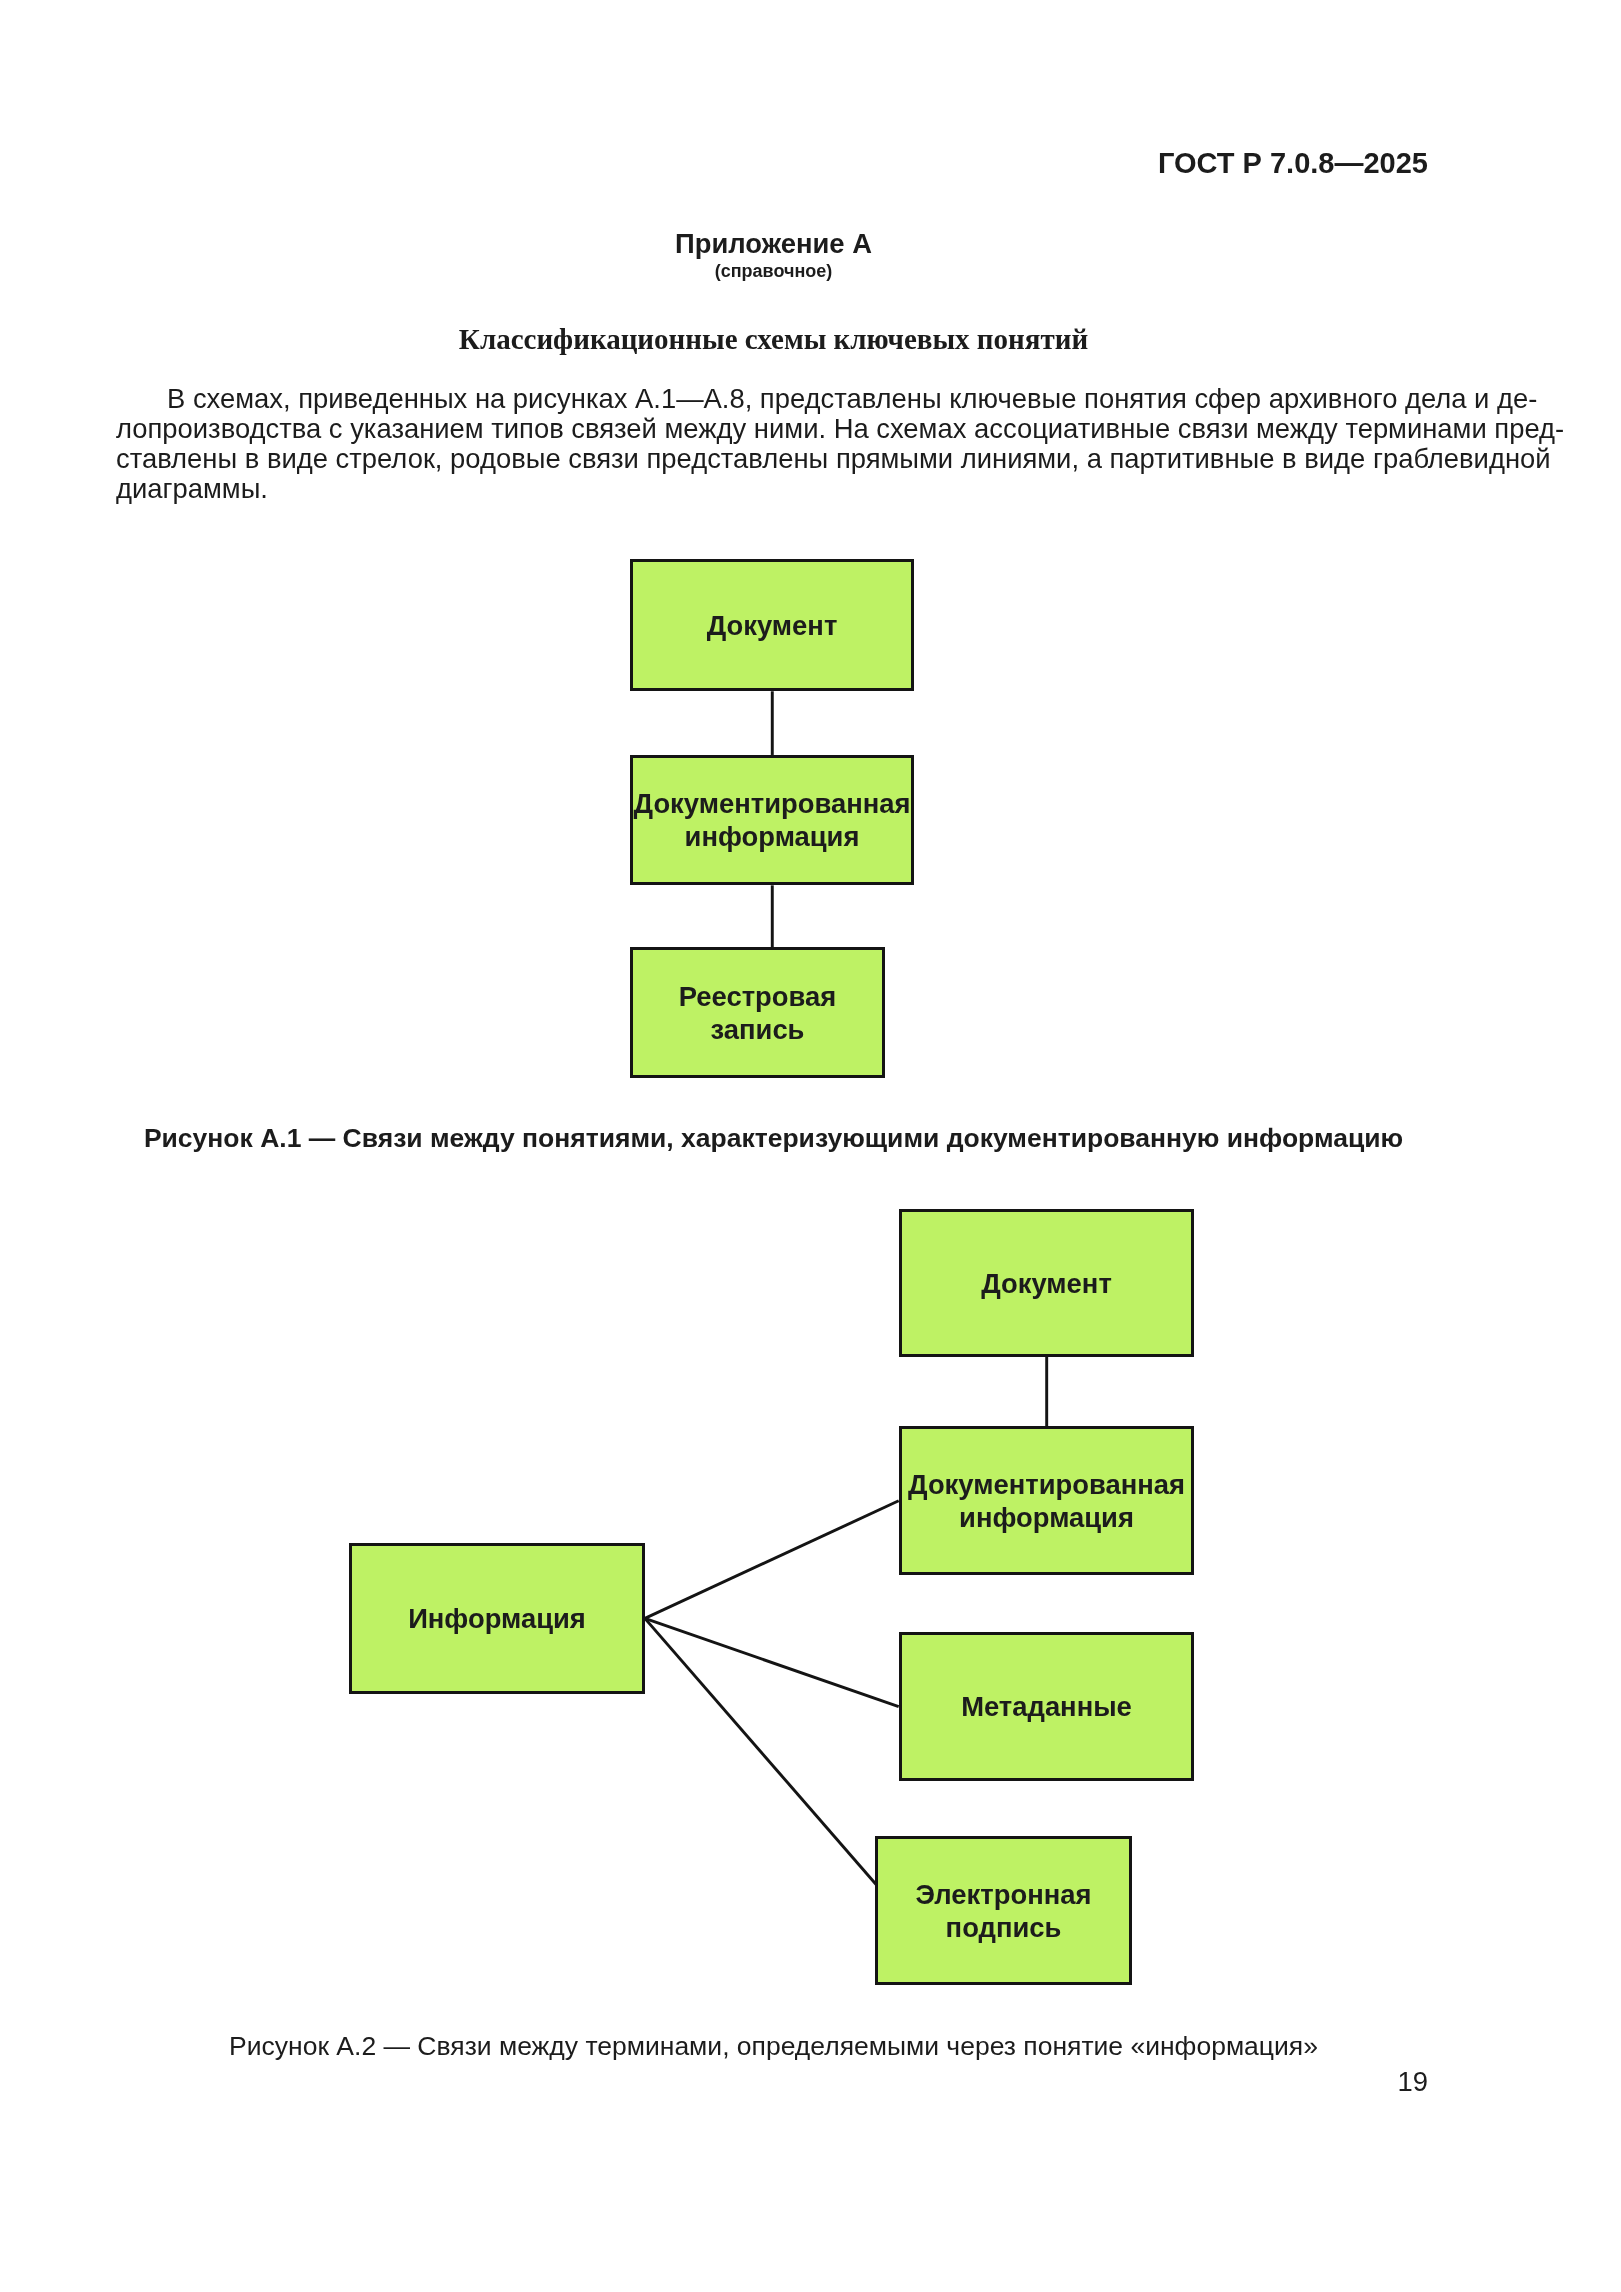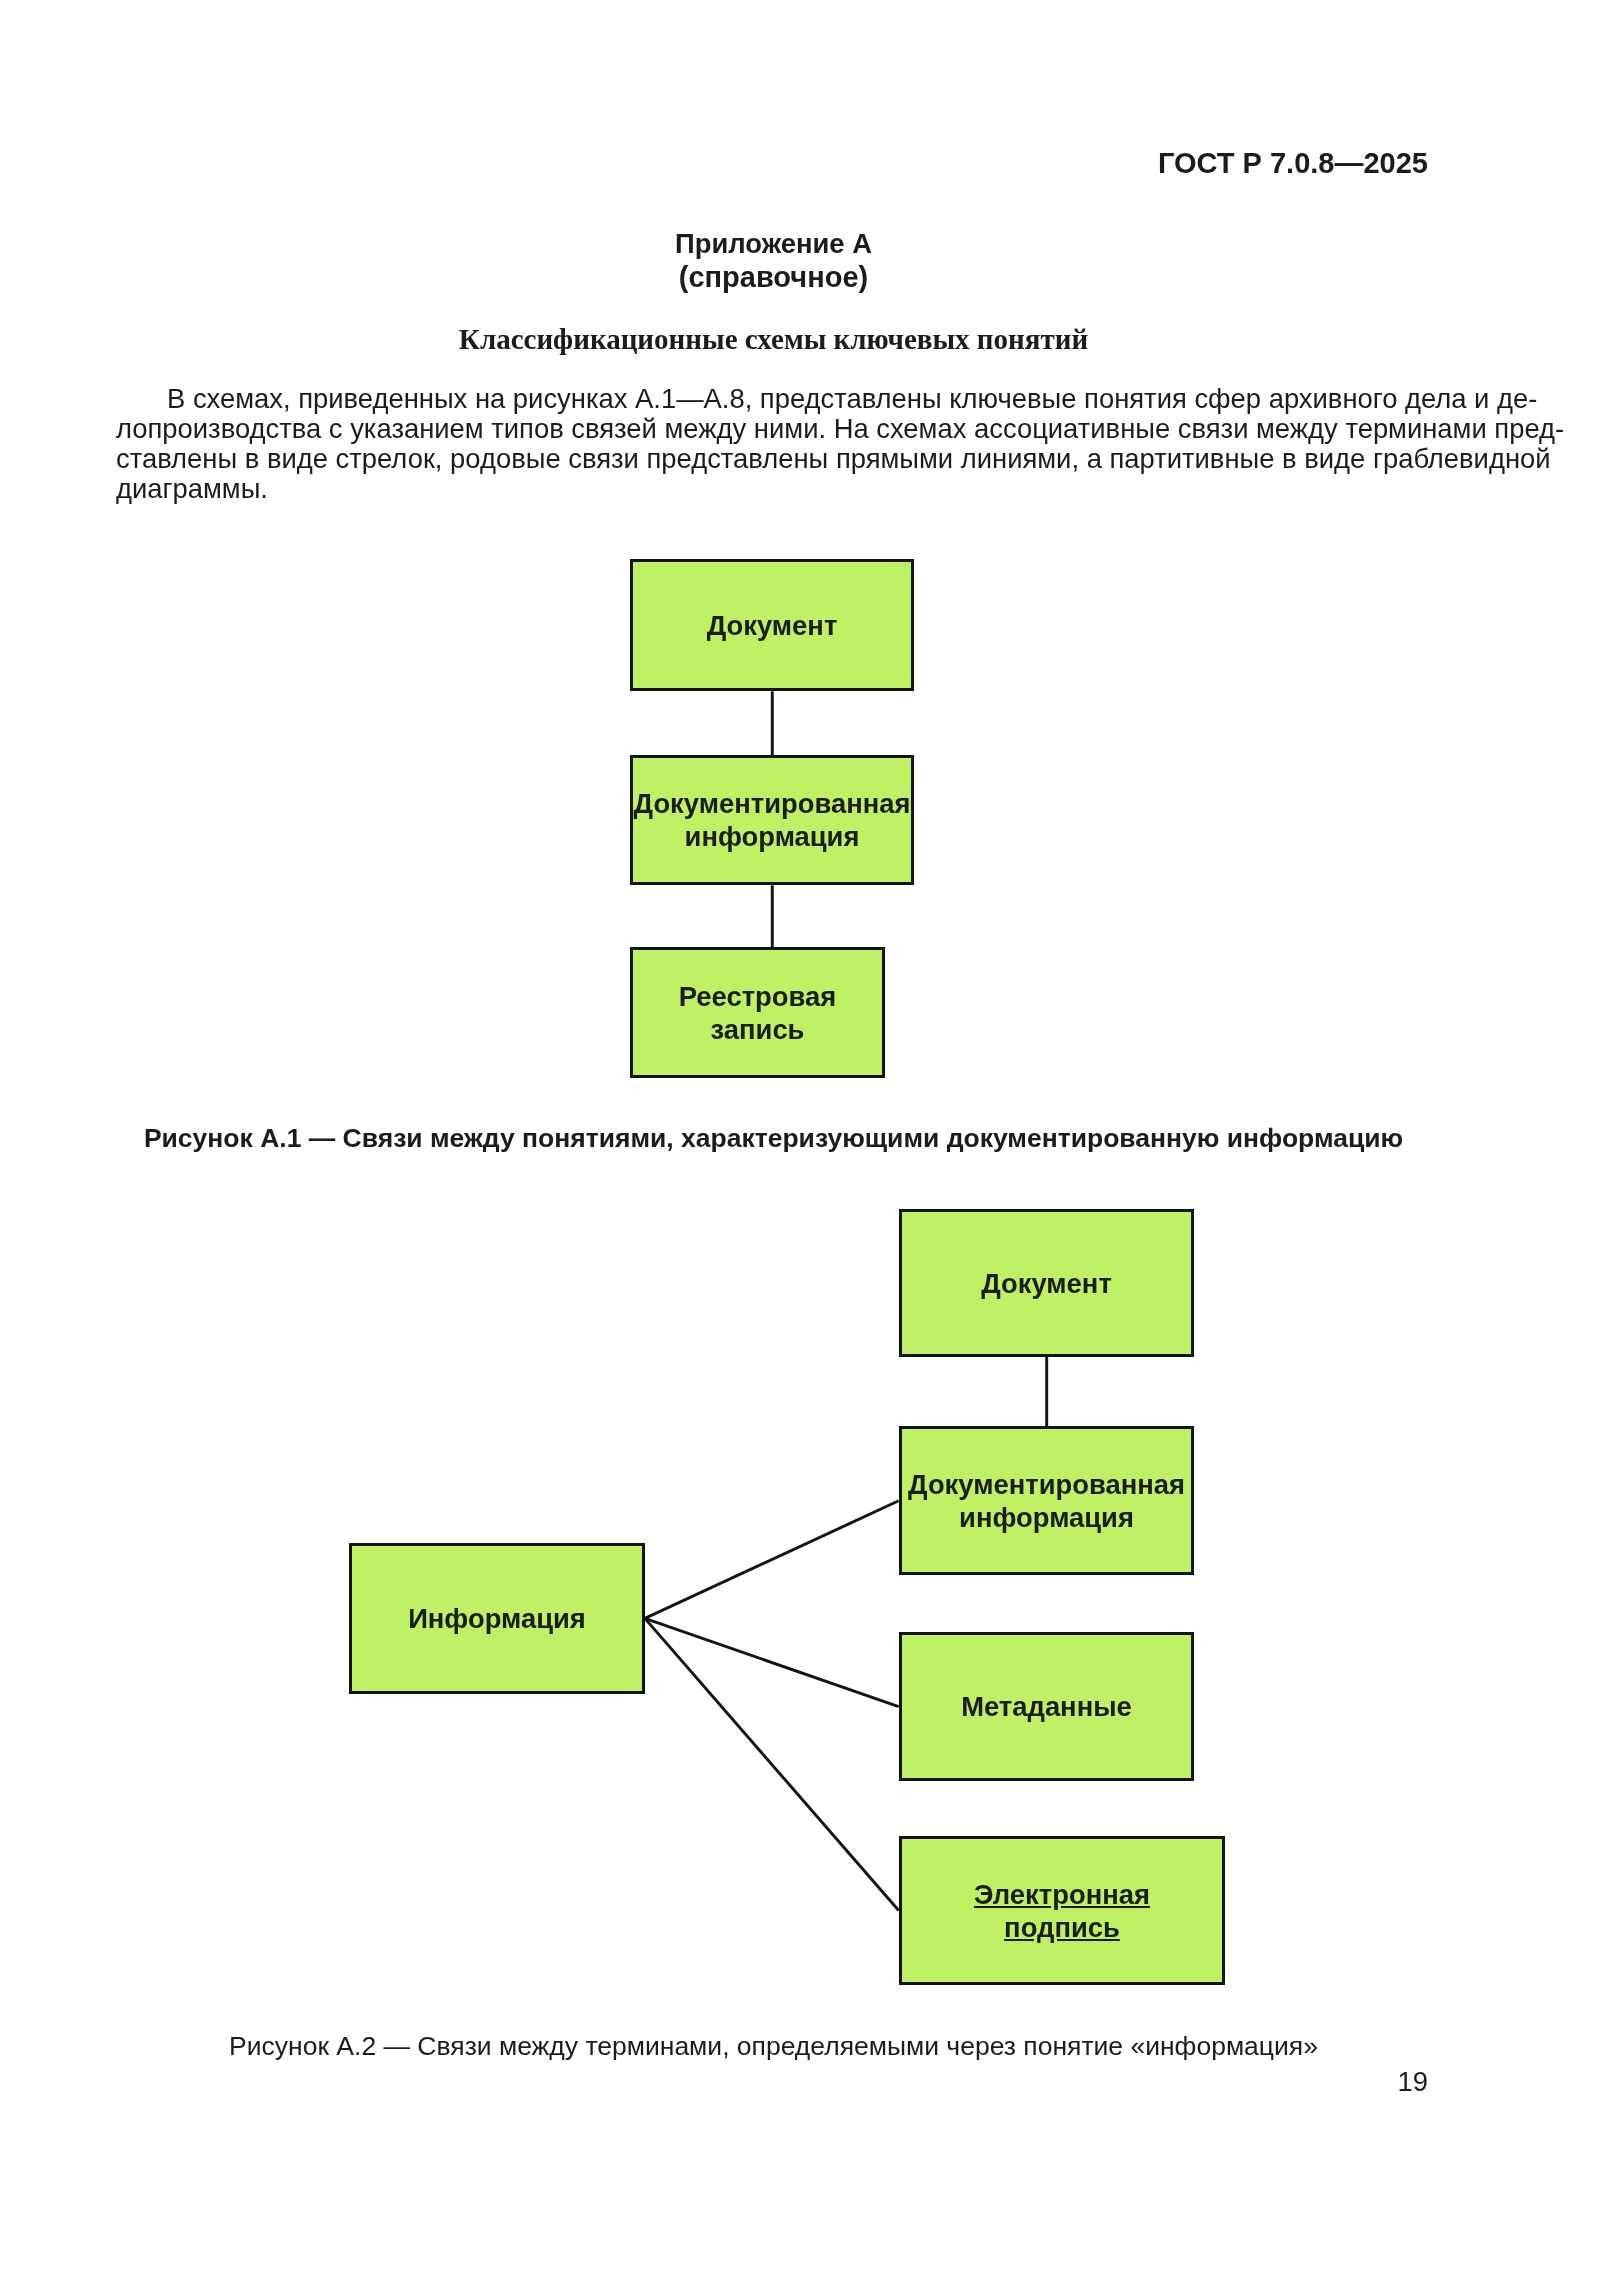--- a/index.html
+++ b/index.html
@@ -22,21 +22,21 @@
     font-weight: bold;
     white-space: nowrap;
   }
 
   .block-center {
     left: 116px;
     width: 1315px;
     text-align: center;
   }
   .appendix-label { top: 228px; font-size: 27.4px; font-weight: bold; }
-  .appendix-note  { top: 261px; font-size: 29px; font-weight: bold; }
+  .appendix-note  { top: 261px; font-size: 18px; font-weight: bold; }
   .section-title  { top: 323px; font-size: 29px; font-weight: bold; font-family: Liberation Serif, serif; }
 
   .paragraph {
     top: 384px;
     left: 116px;
     width: 1317px;
     font-size: 27.4px;
     line-height: 30px;
   }
   .para-line {
@@ -65,21 +65,21 @@
   
   .b-a1-1 { left: 630px; top: 559px;  width: 284px; height: 132px; }
   .b-a1-2 { left: 630px; top: 755px;  width: 284px; height: 130px; }
   .b-a1-3 { left: 630px; top: 947px;  width: 255px; height: 131px; }
 
   
   .b-a2-doc  { left: 899px; top: 1209px; width: 295px; height: 148px; }
   .b-a2-di   { left: 899px; top: 1426px; width: 295px; height: 149px; }
   .b-a2-inf  { left: 349px; top: 1543px; width: 296px; height: 151px; }
   .b-a2-meta { left: 899px; top: 1632px; width: 295px; height: 149px; }
-  .b-a2-sig  { left: 899px; top: 1836px; width: 326px; height: 149px; text-decoration: underline; }
+  .b-a2-sig  { left: 875px; top: 1836px; width: 257px; height: 149px; }
 
   .connectors {
     position: absolute;
     left: 0; top: 0;
     width: 1621px;
     height: 2293px;
     pointer-events: none;
   }
 
   .figure-caption {

